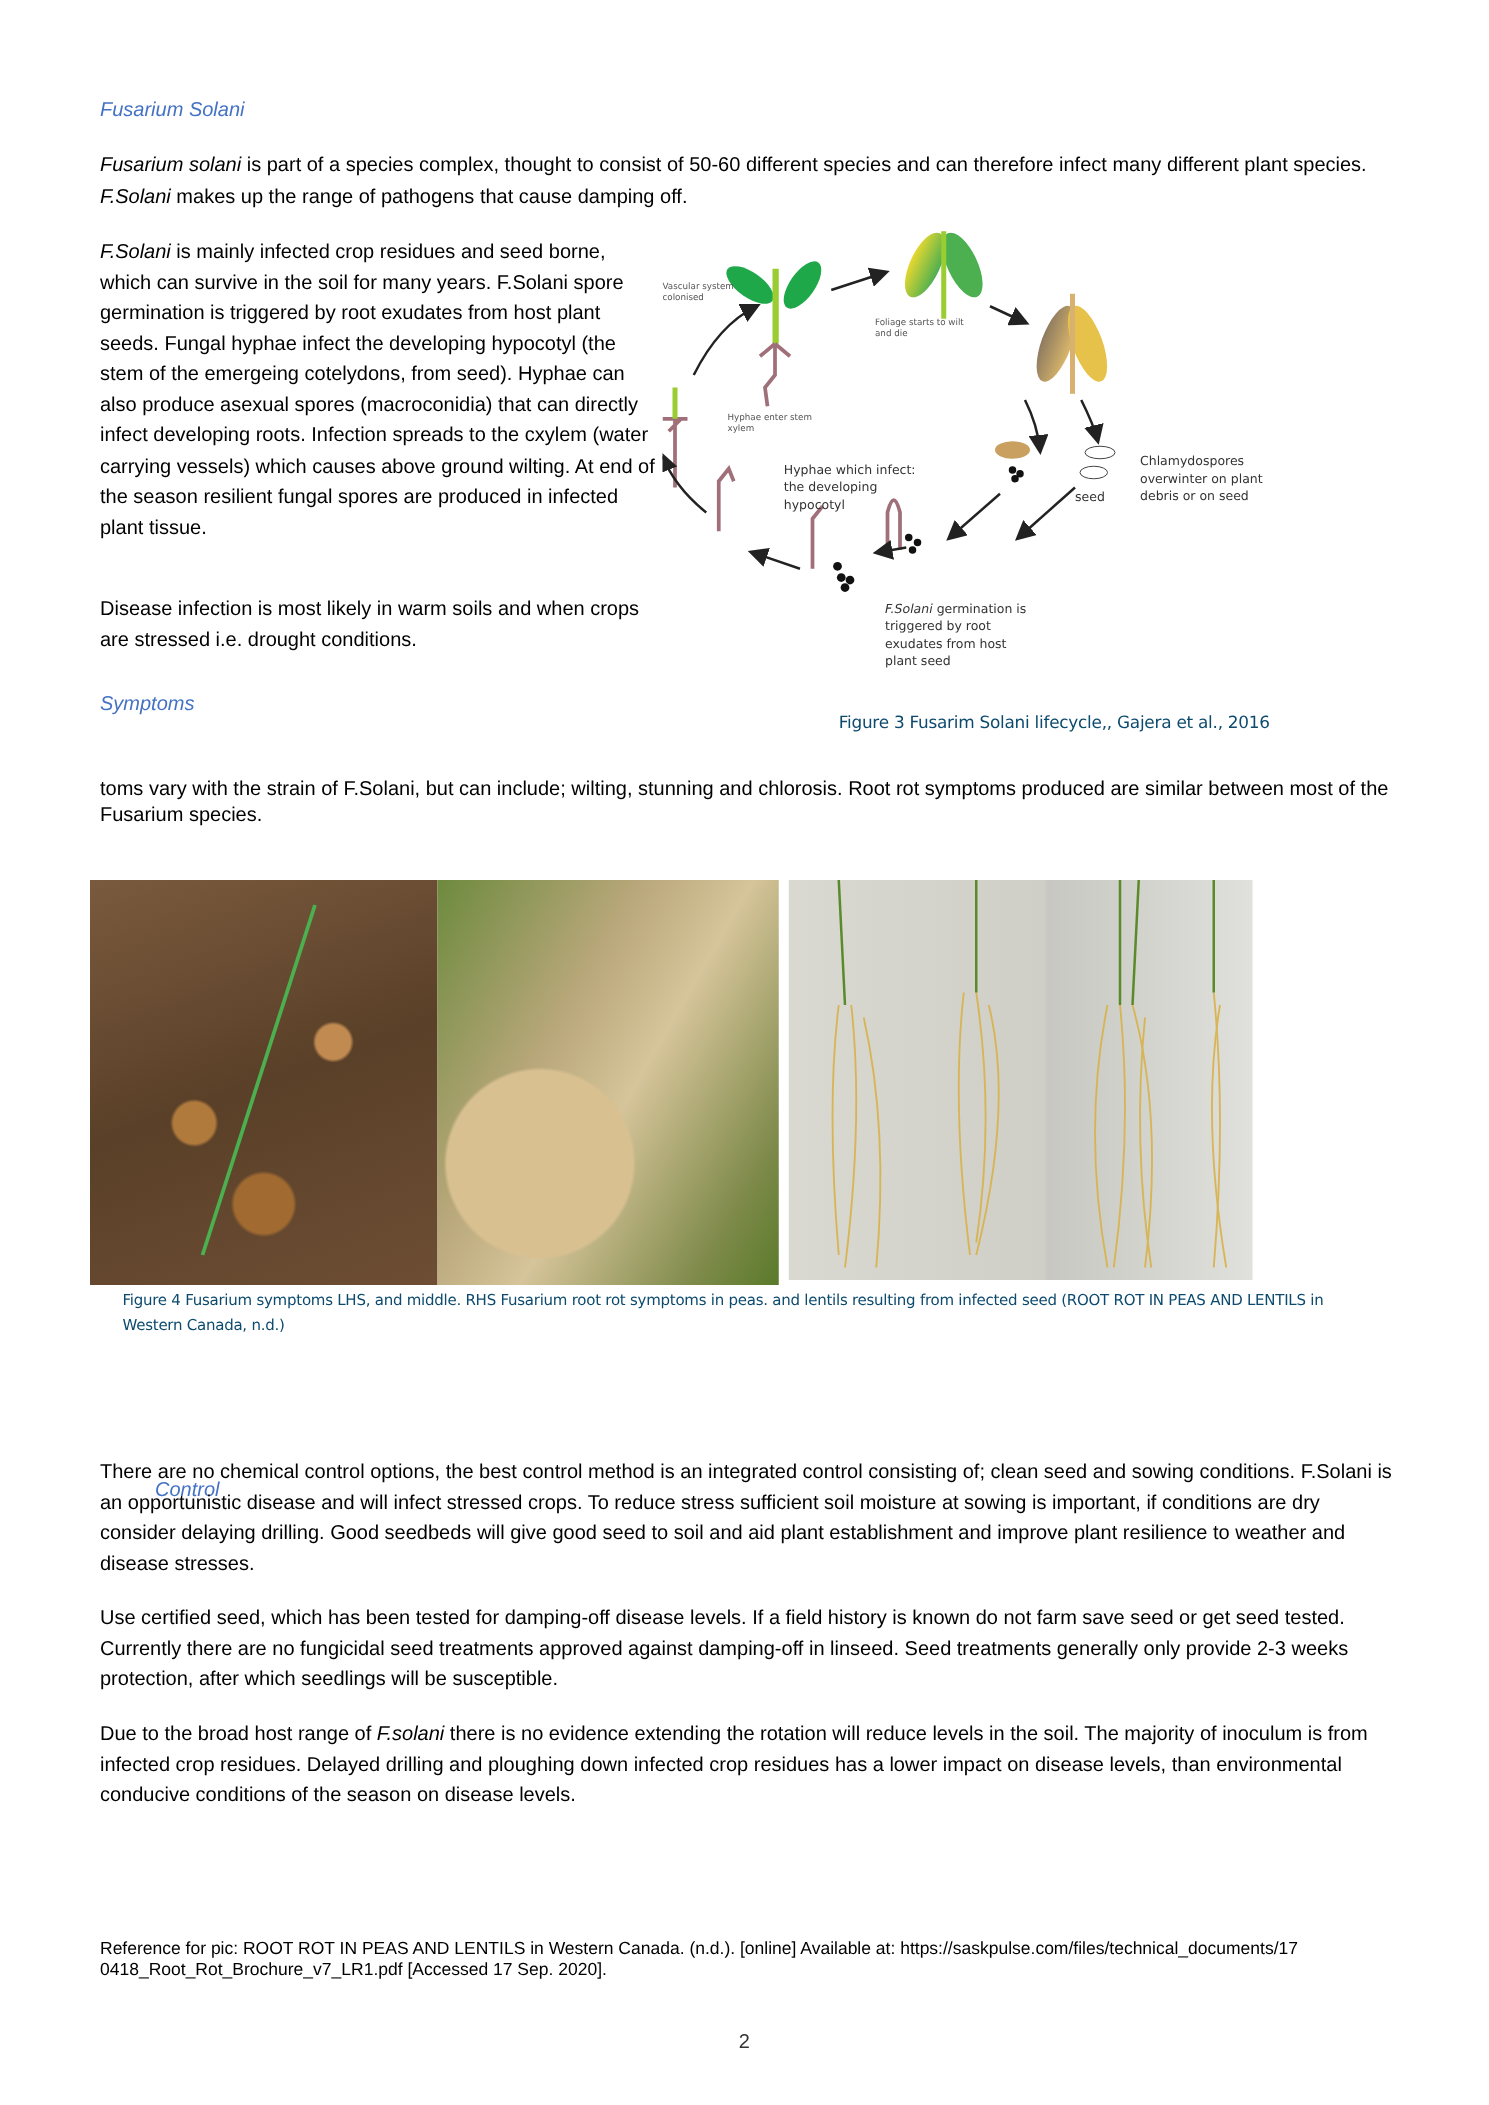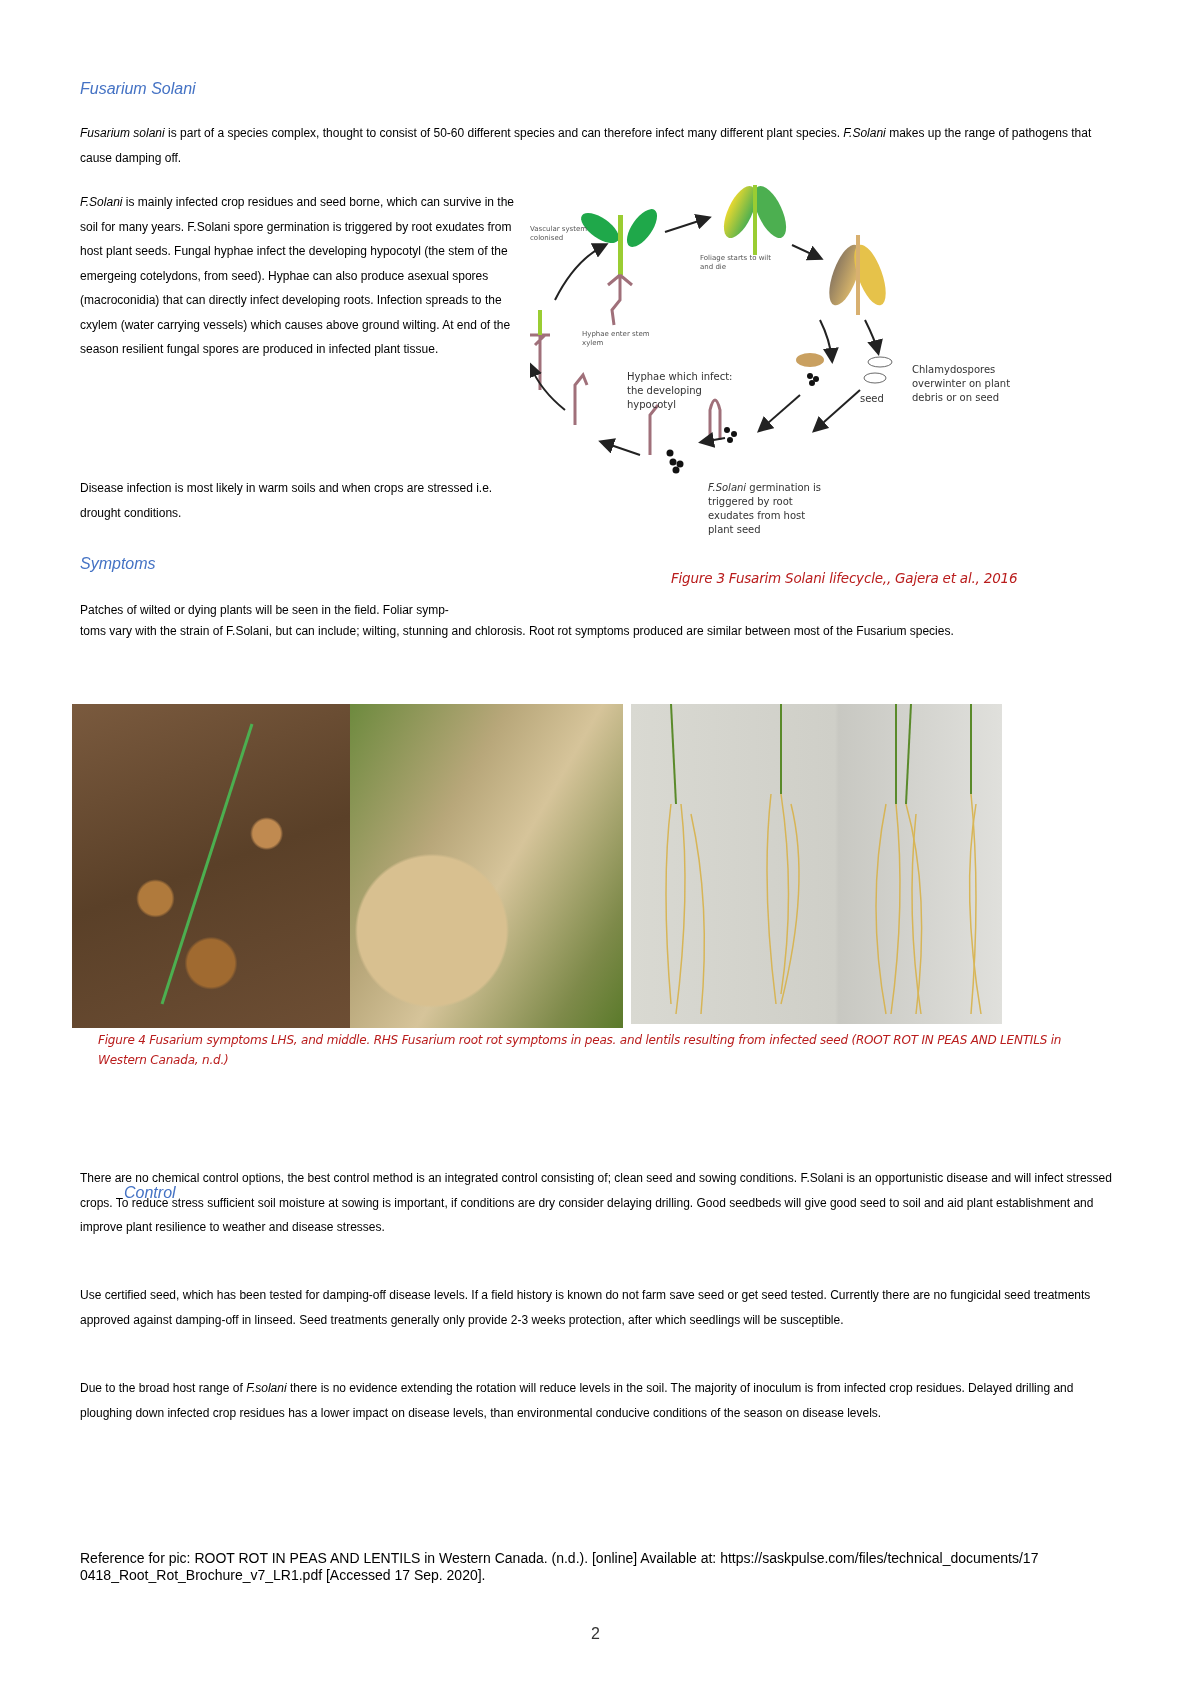--- a/index.html
+++ b/index.html
@@ -1,21 +1,21 @@
 <!DOCTYPE html>
 <html><head>
 <meta charset="utf-8">
 <style>
   html, body { margin:0; padding:0; background:#ffffff; }
   body { width:1191px; height:1684px; position:relative; overflow:hidden;
          font-family:"Liberation Sans", sans-serif; color:#000; }
   .abs { position:absolute; }
   .heading { color:#4472c4; font-style:italic; font-size:16px; }
-  .body { font-size:12px; line-height:24.5px; }
-  .cap { font-family:"DejaVu Sans", sans-serif; font-style:italic; color:#b91c1c; font-size:13.5px; letter-spacing:-0.2px; }
+  .body { font-size:16px; line-height:24.5px; }
+  .cap { font-family:"DejaVu Sans", sans-serif; color:#0c4a6e; font-size:13.5px; letter-spacing:-0.2px; }
   .cap-small { font-size:12px; line-height:20px; }
   .dia-label { font-family:"DejaVu Sans", sans-serif; font-size:7px; color:#555; line-height:9px; }
   .dia-label2 { font-family:"DejaVu Sans", sans-serif; font-size:10px; color:#333; line-height:14px; }
   i.sp { font-style:italic; }
   .photo { position:absolute; overflow:hidden; }
 </style>
 </head>
 <body>
 
 <div class="abs heading" style="left:80px;top:80px;">Fusarium Solani</div>
@@ -111,21 +111,21 @@
   <div class="abs dia-label2" style="left:382px;top:183px;width:115px;">Chlamydospores overwinter on plant debris or on seed</div>
   <div class="abs dia-label2" style="left:330px;top:212px;">seed</div>
   <div class="abs dia-label" style="left:52px;top:150px;width:70px;">Hyphae enter stem xylem</div>
   <div class="abs dia-label2" style="left:97px;top:190px;width:120px;">Hyphae which infect: the developing hypocotyl</div>
   <div class="abs dia-label2" style="left:178px;top:301px;width:120px;"><i>F.Solani</i><span> germination is triggered by root exudates from host plant seed</span></div>
 </div>
 <div class="abs cap" style="left:671px;top:570px;">Figure 3 Fusarim Solani lifecycle,, Gajera et al., 2016</div>
 
 <div class="abs heading" style="left:80px;top:555px;">Symptoms</div>
 <div class="abs body" style="left:80px;top:600px;width:1050px;line-height:21px;">
-  <span>Patches of wilted or dying plants will be seen in the field. Foliar symp-</span><br>
+  <br>
   <span>toms vary with the strain of F.Solani, but can include; wilting, stunning and chlorosis. Root rot symptoms produced are similar between most of the Fusarium species.</span>
 </div>
 
 <div class="photo" style="left:72px;top:704px;width:278px;height:324px;background:
   radial-gradient(circle at 30% 60%, #b07a3c 0 6%, transparent 7%),
   radial-gradient(circle at 70% 40%, #c08a50 0 5%, transparent 6%),
   radial-gradient(circle at 50% 80%, #a06a30 0 8%, transparent 9%),
   linear-gradient(160deg,#7a5a3e,#5a4028 50%,#6d4e34);">
   <svg width="278" height="324">
       <path d="M90,300 L180,20" stroke="#4caf50" stroke-width="3"></path>

